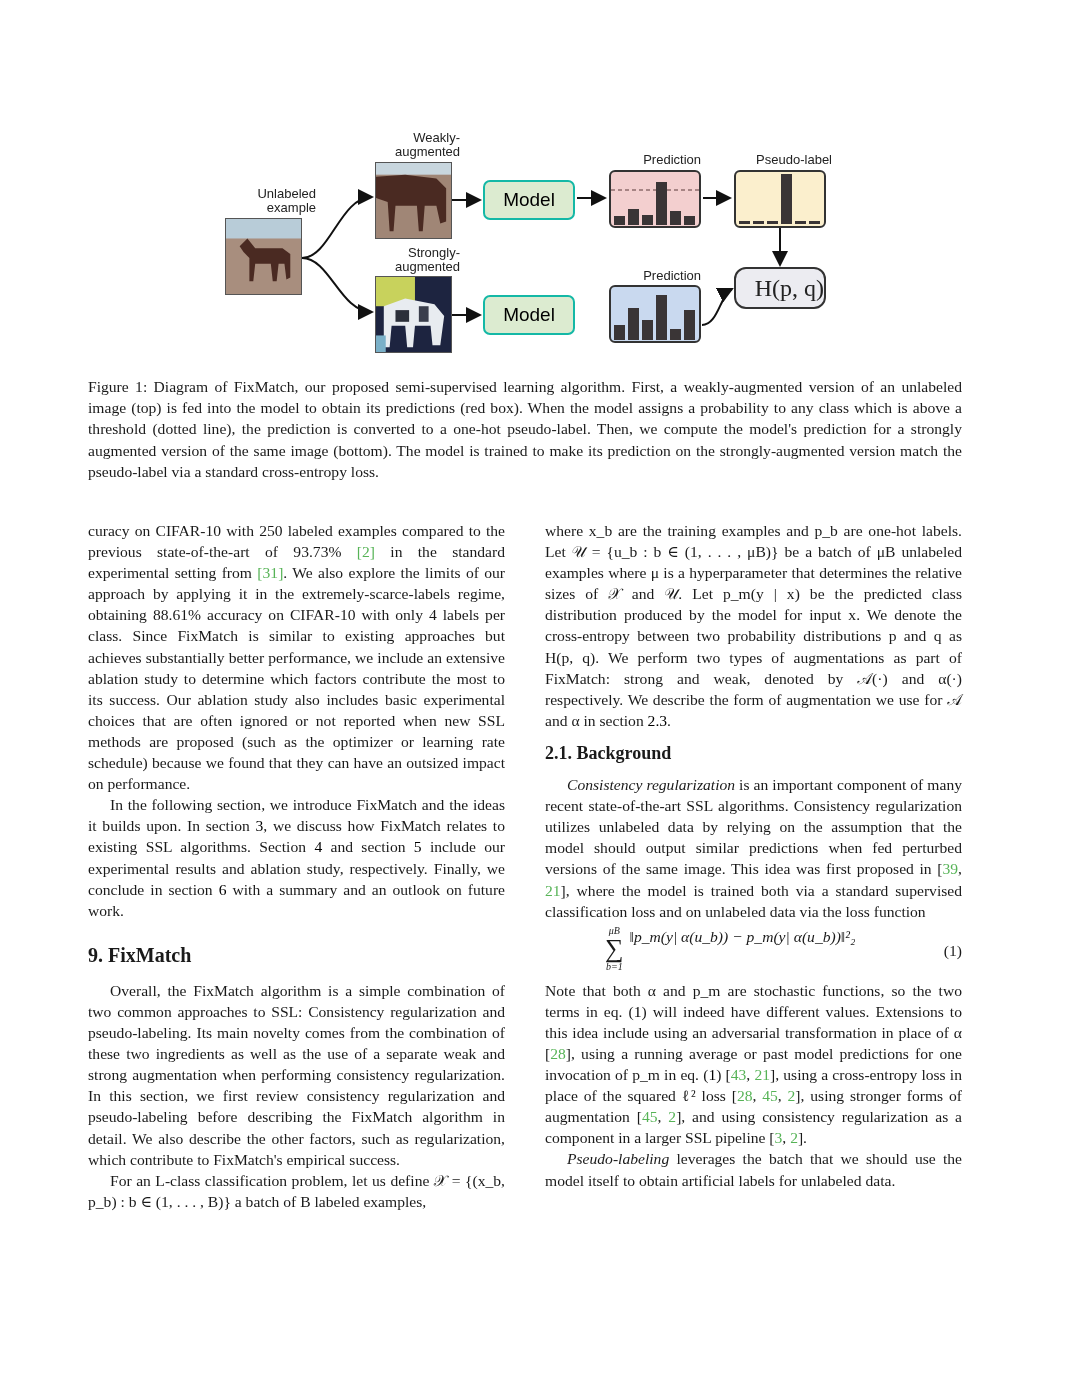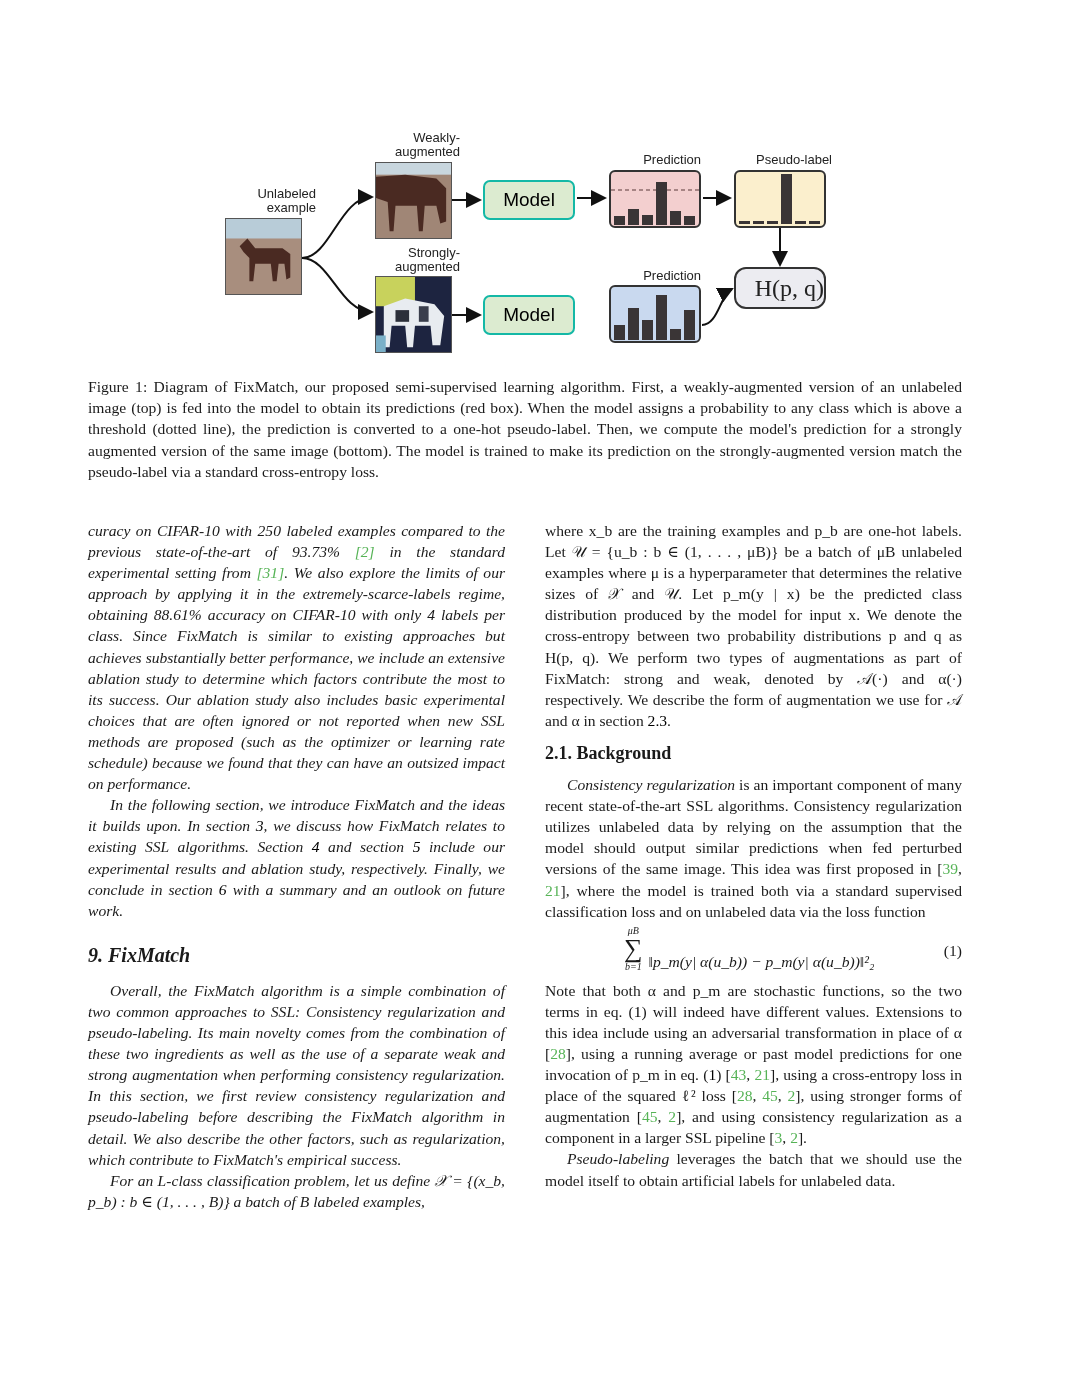--- a/index.html
+++ b/index.html
@@ -20,31 +20,31 @@
   .yellow { background: #fbefcd; }
   .blue { background: #c9d9ef; }
   .h-box { position: absolute; width: 92px; height: 42px; border: 2px solid #333; border-radius: 12px;
            background: #ececf1; box-sizing: border-box; display: flex; align-items: center; justify-content: flex-end;
            font-family: "Liberation Serif", "DejaVu Serif", serif; font-size: 24px; color: #222; }
   .arrows { position: absolute; left: 0; top: 0; width: 620px; height: 235px; }
 
   .caption { position: absolute; left: 88px; top: 376px; width: 874px; font-size: 15.6px; line-height: 21.2px;
              text-align: justify; }
   .col { position: absolute; width: 417px; font-size: 15.6px; line-height: 21.1px; text-align: justify; }
-  .col-left { left: 88px; top: 520px; font-style: italic; }
+  .col-left { left: 88px; top: 520px; }
   .col-right { left: 545px; top: 520px; }
   .col p { margin: 0; }
   .indent { text-indent: 22px; }
   .cite-g { color: #56b356; }
   .cite-r { color: #000000; }
   .math { font-style: italic; }
   h2 { font-size: 20px; font-weight: bold; margin: 0; }
   h3 { font-size: 18px; font-weight: bold; margin: 0; }
   .equation { position: relative; height: 58px; display: flex; align-items: center; }
-  .eq-body { position: absolute; left: 79px; top: 4px; font-size: 15.6px; display: flex; align-items: flex-end; }
+  .eq-body { position: absolute; left: 60px; top: 4px; font-size: 15.6px; display: flex; align-items: flex-start; }
   .sum { display: inline-flex; flex-direction: column; align-items: center; margin-right: 6px; line-height: 1; }
   .sum .lim { font-size: 10px; font-style: italic; }
   .sum .sig { font-size: 26px; }
   .eq-num { position: absolute; right: 0; top: 18px; }
 </style>
 </head>
 <body>
 
 <div class="figure">
   <svg class="arrows" viewBox="0 0 620 235">

